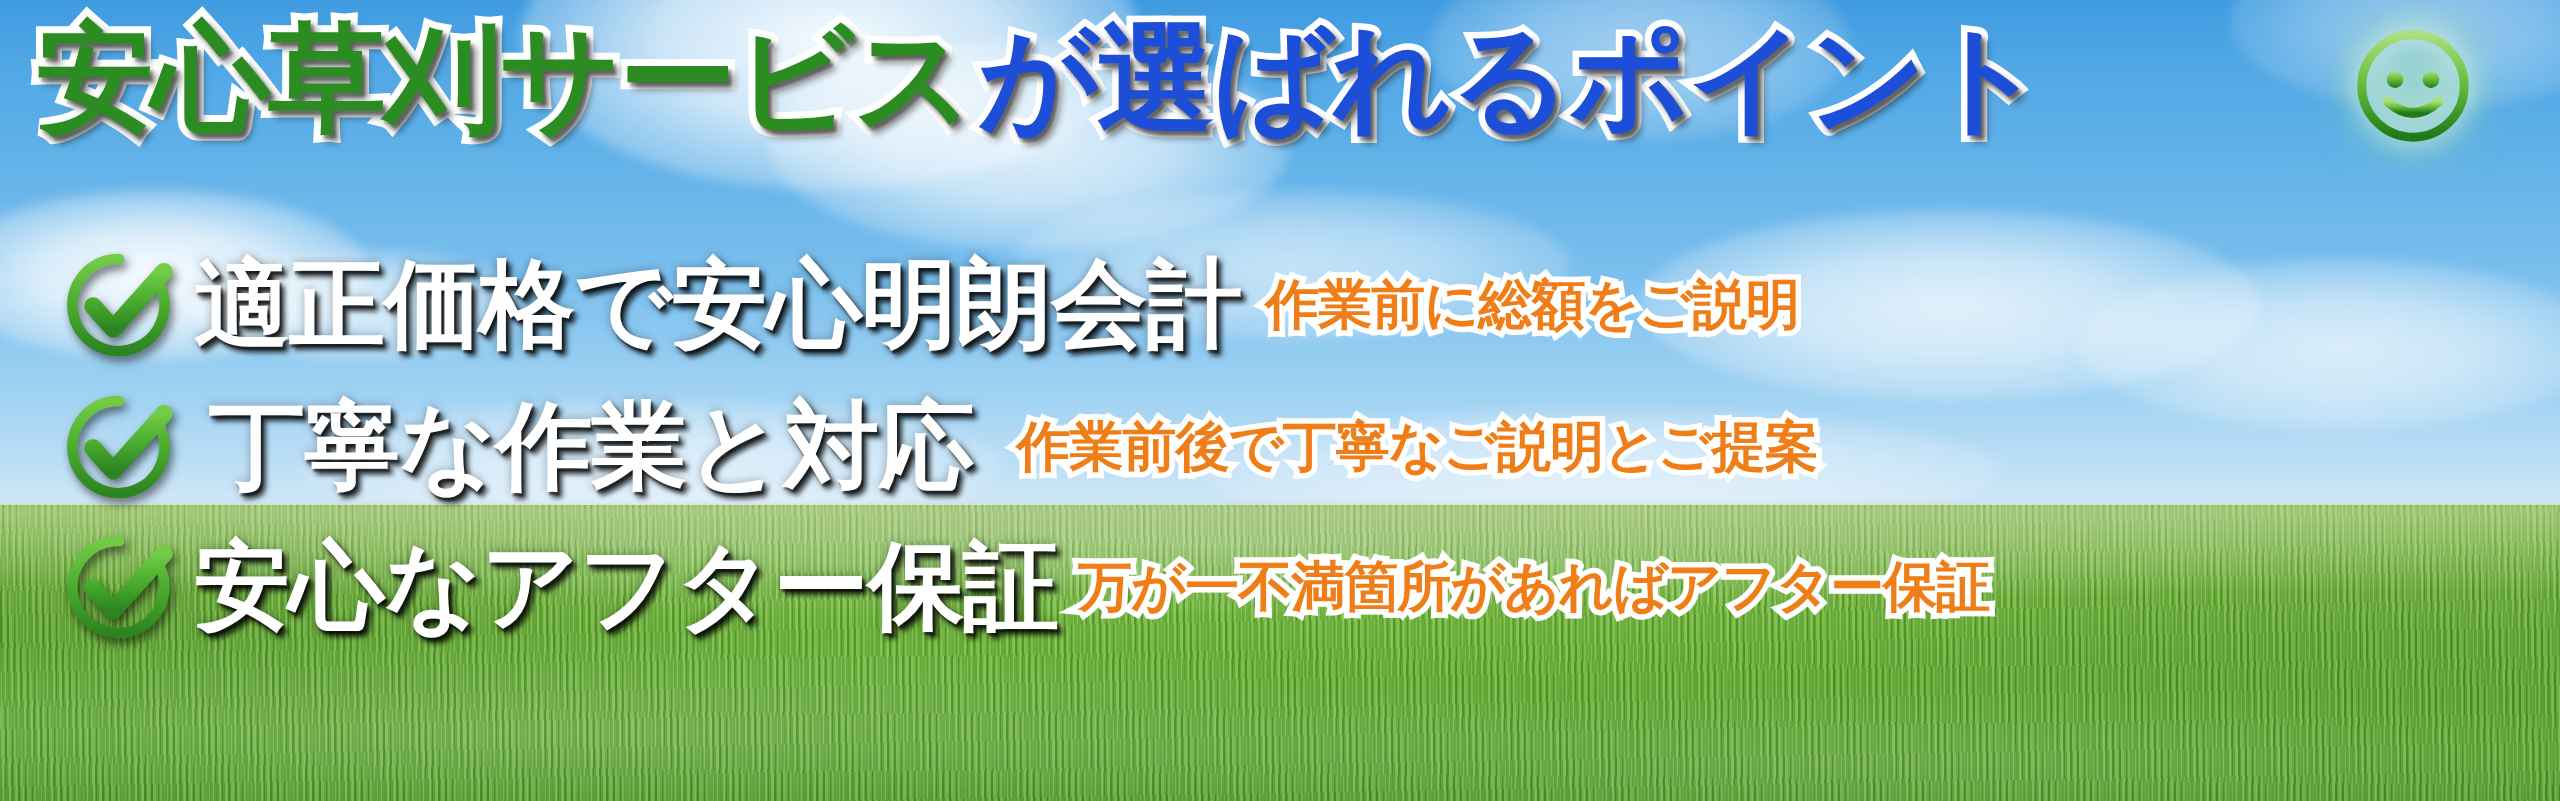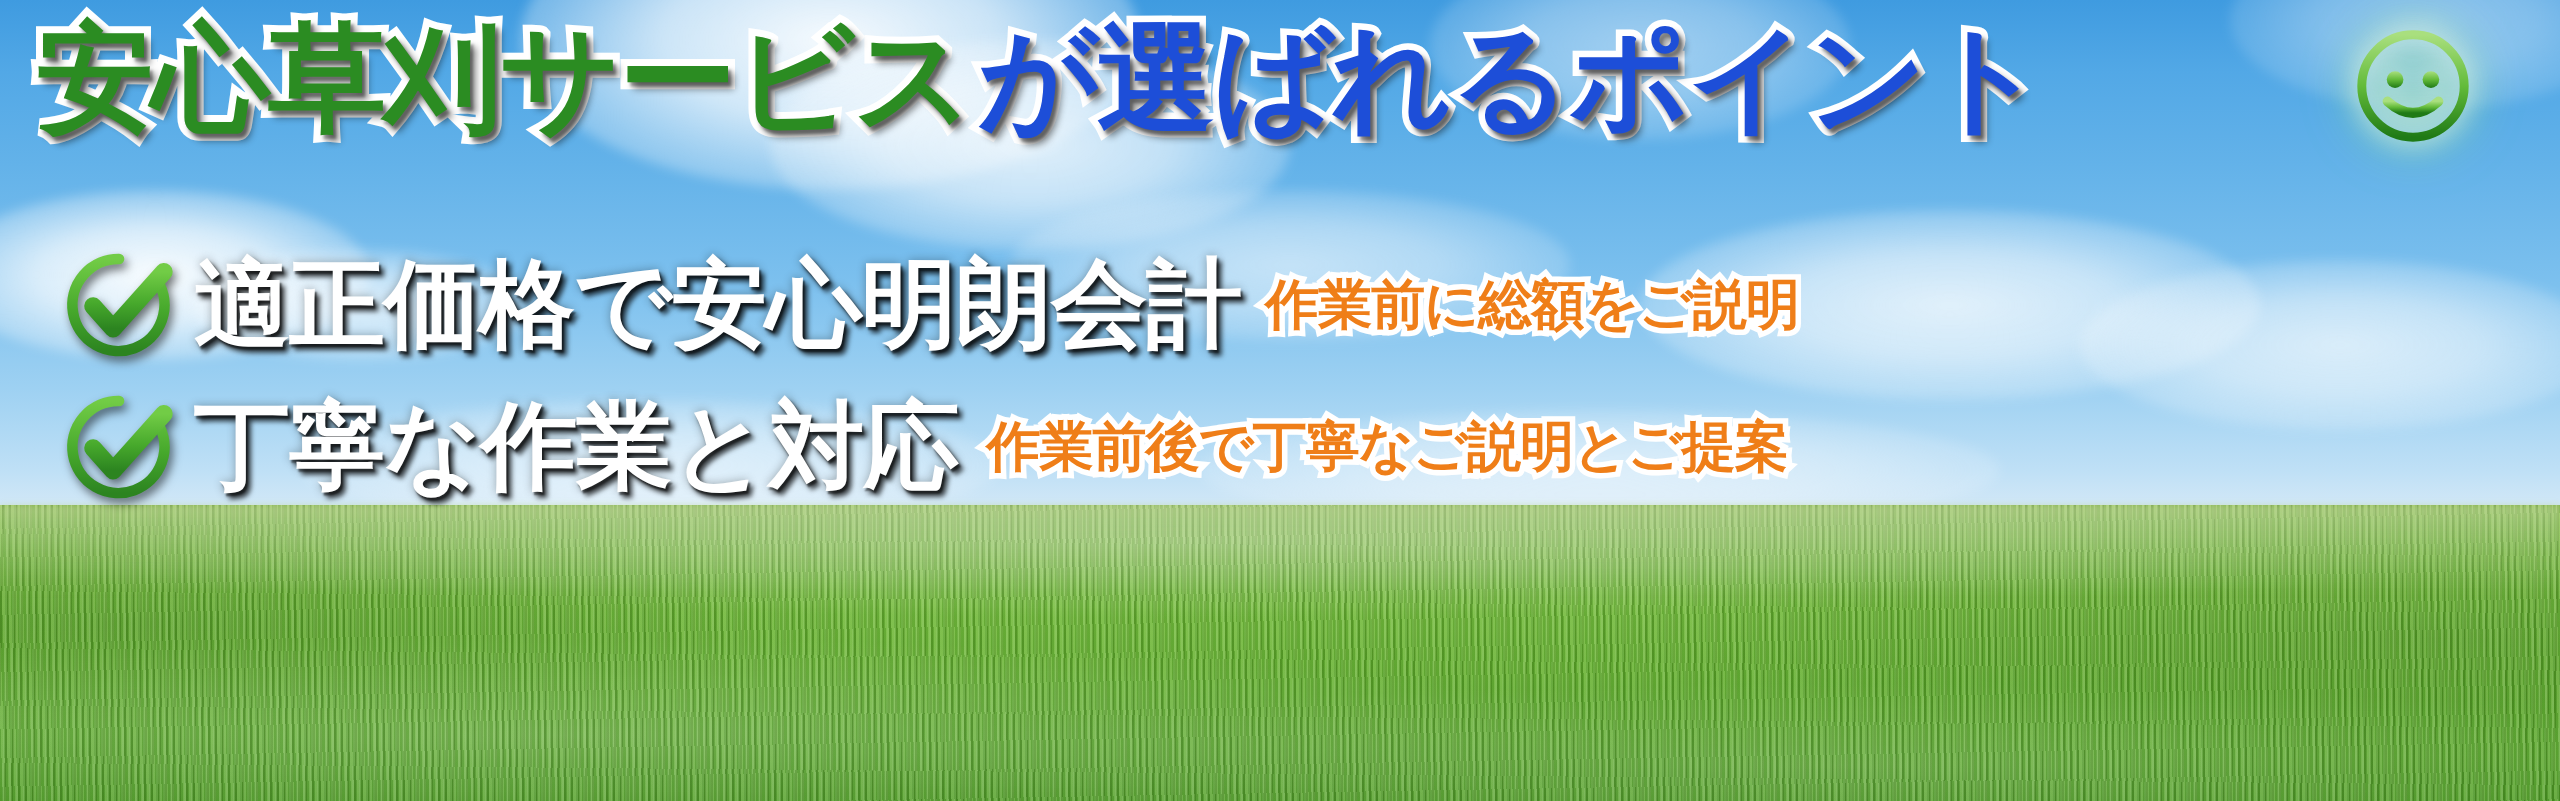--- a/index.html
+++ b/index.html
@@ -126,21 +126,21 @@
 
   
   .row{
     position:absolute;
     left:60px;
     display:flex;
     align-items:center;
     white-space:nowrap;
   }
   .row1{ top:246px; }
-  .row2{ top:388px; }
+  .row2{ top:388px;gap:15px; }
   .row3{ top:528px; }
 
   .check{
     width:118px; height:118px;
     flex:0 0 118px;
     margin-right:16px;
     filter:drop-shadow(3px 5px 5px rgba(0,0,0,.55));
   }
   .check svg{ width:100%; height:100%; display:block; }
 
@@ -245,15 +245,32 @@
             </linearGradient>
           </defs>
           <path d="M50 11 A39 39 0 1 0 83 30" fill="none" stroke="url(#ckg2)" stroke-width="9" stroke-linecap="round"></path>
           <path d="M28 51 L45 70 L88 22" fill="none" stroke="url(#ckg2)" stroke-width="15" stroke-linecap="round" stroke-linejoin="round"></path>
         </svg>
       </div>
       <span class="main-txt">丁寧な作業と対応</span>
       <span class="sub-txt">作業前後で丁寧なご説明とご提案</span>
     </div>
 
+    <div class="row row3">
+      <div class="check">
+        <svg viewBox="0 0 100 100" xmlns="http://www.w3.org/2000/svg">
+          <defs>
+            <linearGradient id="ckg3" x1="0" y1="0" x2="0" y2="1">
+              <stop offset="0%" stop-color="#72cc46"></stop>
+              <stop offset="55%" stop-color="#47a92c"></stop>
+              <stop offset="100%" stop-color="#2c8420"></stop>
+            </linearGradient>
+          </defs>
+          <path d="M50 11 A39 39 0 1 0 83 30" fill="none" stroke="url(#ckg3)" stroke-width="9" stroke-linecap="round"></path>
+          <path d="M28 51 L45 70 L88 22" fill="none" stroke="url(#ckg3)" stroke-width="15" stroke-linecap="round" stroke-linejoin="round"></path>
+        </svg>
+      </div>
+      <span class="main-txt">安心なアフター保証</span>
+      <span class="sub-txt">万が一不満箇所があればアフター保証</span>
+    </div>
 
   </div>
 </div>
 
 </body></html>

